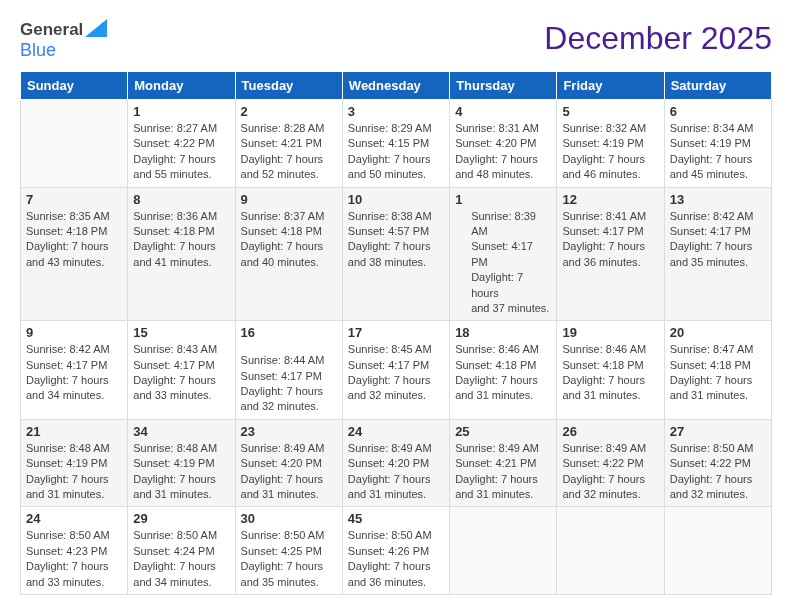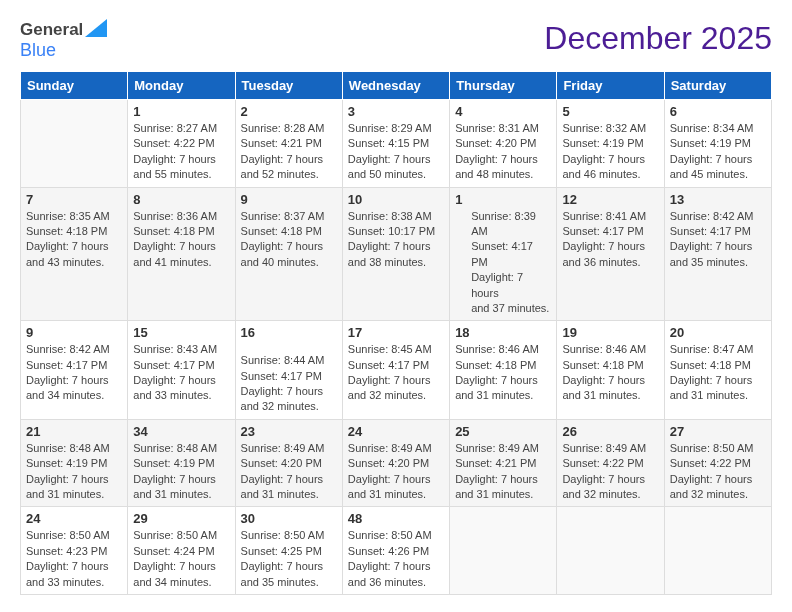--- a/index.html
+++ b/index.html
@@ -177,21 +177,21 @@
         <td>
           <span class="day-number">9</span>
           <div class="day-info" style="white-space: pre-line;">Sunrise: 8:37 AM
 Sunset: 4:18 PM
 Daylight: 7 hours
 and 40 minutes.</div>
         </td>
         <td>
           <span class="day-number">10</span>
           <div class="day-info" style="white-space: pre-line;">Sunrise: 8:38 AM
-Sunset: 10:17 PM
+Sunset: 4:57 PM
 Daylight: 7 hours
 and 38 minutes.</div>
         </td>
         <td>
           <span class="day-number">1</span>
           <div class="day-info" style="white-space: pre-line; margin-left: 16px;">Sunrise: 8:39 AM
 Sunset: 4:17 PM
 Daylight: 7 hours
 and 37 minutes.</div>
         </td>
@@ -328,21 +328,21 @@
 and 34 minutes.</div>
         </td>
         <td>
           <span class="day-number">30</span>
           <div class="day-info" style="white-space: pre-line;">Sunrise: 8:50 AM
 Sunset: 4:25 PM
 Daylight: 7 hours
 and 35 minutes.</div>
         </td>
         <td>
-          <span class="day-number">48</span>
+          <span class="day-number">45</span>
           <div class="day-info" style="white-space: pre-line;">Sunrise: 8:50 AM
 Sunset: 4:26 PM
 Daylight: 7 hours
 and 36 minutes.</div>
         </td>
         <td class="empty-cell"></td>
         <td class="empty-cell"></td>
         <td class="empty-cell"></td>
       </tr>
     </tbody>

